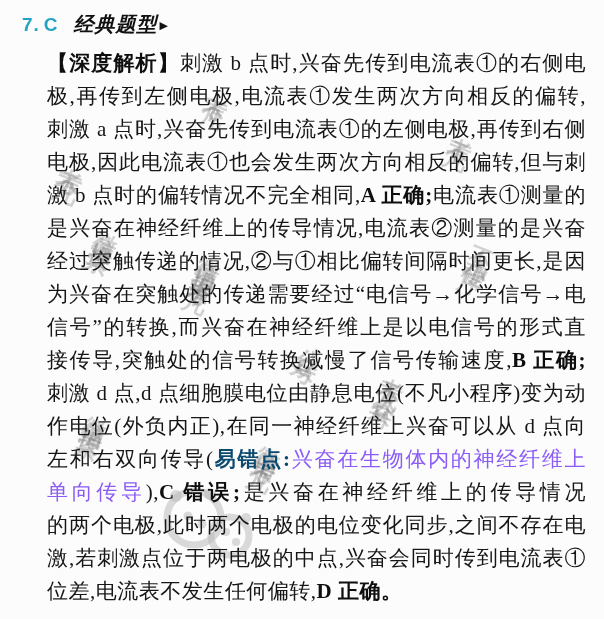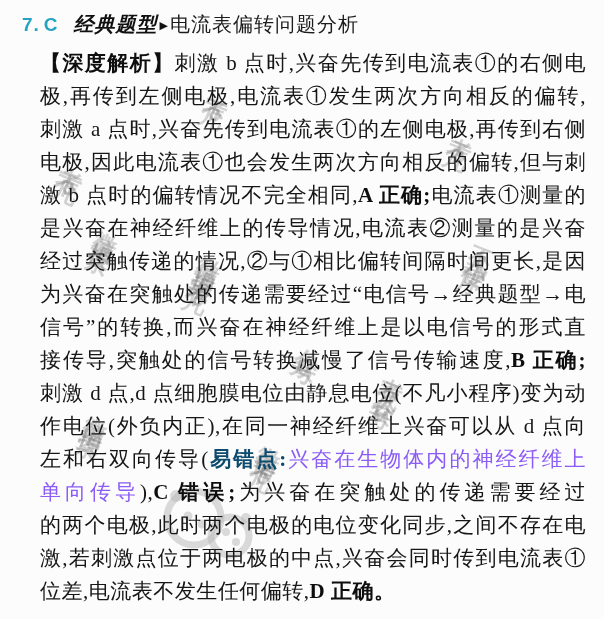--- a/index.html
+++ b/index.html
@@ -41,20 +41,21 @@
   }
   .qtitle{
     font-size:20px;color:#1c1c1c;
     letter-spacing:1px;
     font-family:"Liberation Serif","DejaVu Serif",serif;
   }
 
   
   .body-text{
     padding:8px 18px 0 40px;
+    margin-left:7px;
   }
   .tline{
     font-size:21px;
     line-height:33px;
     height:33px;
     letter-spacing:0.5px;
     white-space:nowrap;
     text-align:justify;
     text-align-last:justify;
     overflow:visible;
@@ -110,35 +111,34 @@
     <div class="wm" style="left: 380px; top: 360px; font-size: 24px; transform: rotate(22deg);">考不凡公众号</div>
     <div class="wm" style="left: 258px; top: 430px; font-size: 24px; transform: rotate(22deg);">微信考不凡</div>
   </div>
 
 <div class="page">
   <div class="header">
     <span class="qnum">7.</span>
     <span class="qanswer">C</span>
     <span class="qtag">经典题型</span>
     <span class="qarrow">▶</span>
-    <span class="qtitle">电流表偏转问题分析</span>
   </div>
 
   <div class="body-text" id="body-text">
       <div class="tline"><span class="seg-b">【深度解析】</span><span>刺激 b 点时,兴奋先传到电流表①的右侧电</span></div>
       <div class="tline"><span>极,再传到左侧电极,电流表①发生两次方向相反的偏转,</span></div>
       <div class="tline"><span>刺激 a 点时,兴奋先传到电流表①的左侧电极,再传到右侧</span></div>
       <div class="tline"><span>电极,因此电流表①也会发生两次方向相反的偏转,但与刺</span></div>
       <div class="tline"><span>激 b 点时的偏转情况不完全相同,</span><span class="seg-b">A 正确;</span><span>电流表①测量的</span></div>
       <div class="tline"><span>是兴奋在神经纤维上的传导情况,电流表②测量的是兴奋</span></div>
       <div class="tline"><span>经过突触传递的情况,②与①相比偏转间隔时间更长,是因</span></div>
-      <div class="tline"><span>为兴奋在突触处的传递需要经过“电信号→经典题型→电</span></div>
+      <div class="tline"><span>为兴奋在突触处的传递需要经过“电信号→化学信号→电</span></div>
       <div class="tline"><span>信号”的转换,而兴奋在神经纤维上是以电信号的形式直</span></div>
       <div class="tline"><span>接传导,突触处的信号转换减慢了信号传输速度,</span><span class="seg-b">B 正确;</span></div>
       <div class="tline"><span>刺激 d 点,d 点细胞膜电位由静息电位(不凡小程序)变为动</span></div>
       <div class="tline"><span>作电位(外负内正),在同一神经纤维上兴奋可以从 d 点向</span></div>
       <div class="tline"><span>左和右双向传导(</span><span class="seg-cb">易错点:</span><span class="seg-c">兴奋在生物体内的神经纤维上</span></div>
-      <div class="tline"><span class="seg-c">单向传导</span><span>),</span><span class="seg-b">C 错误;</span><span>为兴奋在突触处的传递需要经过</span></div>
+      <div class="tline"><span class="seg-c">单向传导</span><span>),</span><span class="seg-b">C 错误;</span><span>是兴奋在神经纤维上的传导情况</span></div>
       <div class="tline"><span>的两个电极,此时两个电极的电位变化同步,之间不存在电</span></div>
       <div class="tline"><span>激,若刺激点位于两电极的中点,兴奋会同时传到电流表①</span></div>
       <div class="tline last"><span>位差,电流表不发生任何偏转,</span><span class="seg-b">D 正确。</span></div>
     </div>
 </div>
 
 </body></html>

